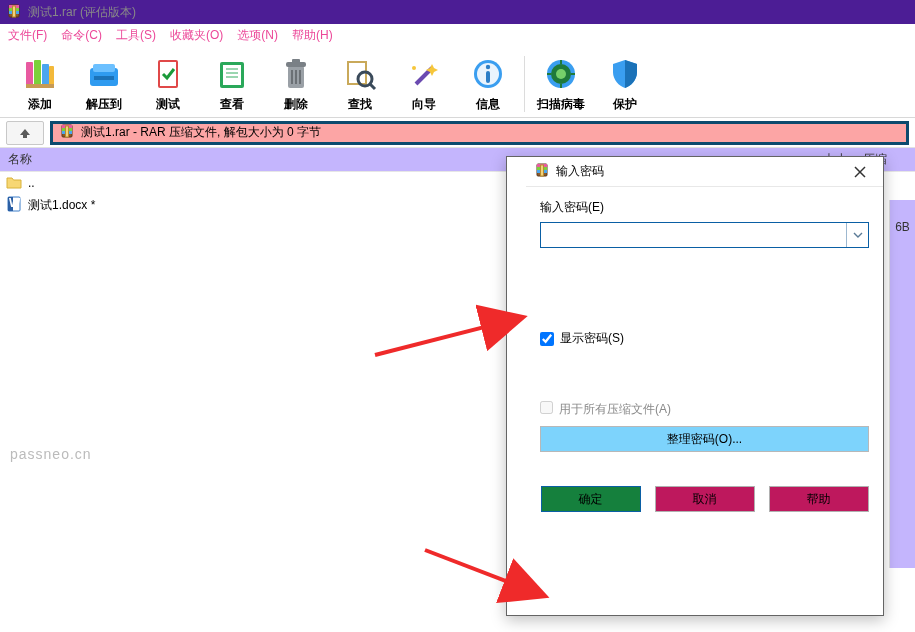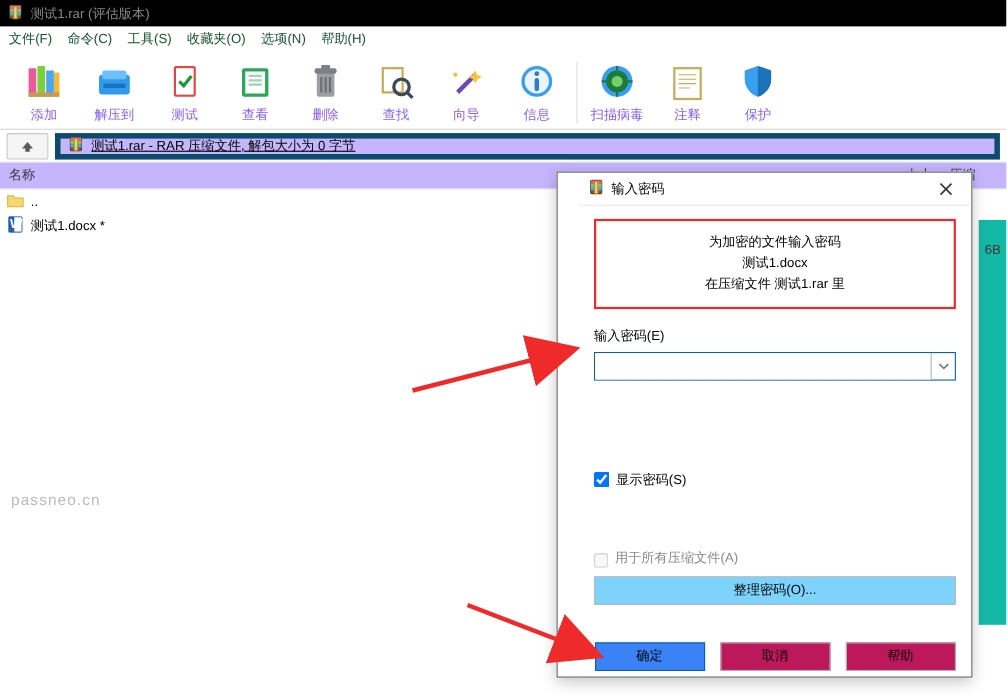--- a/index.html
+++ b/index.html
@@ -1,66 +1,66 @@
 <!DOCTYPE html>
 <html><head>
 <meta charset="utf-8">
 <style>
 * { box-sizing: border-box; margin: 0; padding: 0; font-family: "Microsoft YaHei", "Segoe UI", sans-serif; font-size: 12px; }
 body { width: 915px; height: 632px; background: #fff; position: relative; overflow: hidden; }
 
-.titlebar { height: 24px; display: flex; align-items: center; padding: 0 6px; gap: 6px; background: #000000; }
+.titlebar { height: 24px; display: flex; align-items: center; padding: 0 6px; gap: 6px; background: #4c1d95; }
 .titlebar .title-text { color: #888; font-size: 12px; }
 
-.menubar { height: 22px; display: flex; align-items: center; padding: 0 8px; gap: 14px; color: #14532d; }
+.menubar { height: 22px; display: flex; align-items: center; padding: 0 8px; gap: 14px; color: #ec4899; }
 .menubar span { cursor: default; }
 
 .toolbar { height: 72px; display: flex; align-items: center; padding: 4px 8px 0 8px; border-bottom: 1px solid #d8d8d8; gap: 0; }
 .tb-btn { width: 64px; height: 66px; display: flex; flex-direction: column; align-items: center; justify-content: flex-start; gap: 2px; padding-top: 2px; border: 1px solid transparent; border-radius: 3px; }
 .tb-icon { width: 40px; height: 40px; display: flex; align-items: center; justify-content: center; }
-.tb-label { font-size: 12px; color: #8b5cf6; }
+.tb-label { font-size: 12px; color: #000000; font-weight: bold; }
 .tb-sep { width: 1px; height: 56px; background: #dcdcdc; margin: 0 4px; }
 
 .addrbar { height: 30px; display: flex; align-items: center; padding: 0 6px; gap: 6px; border-bottom: 1px solid #e2e2e2; }
 .addr-up { width: 38px; height: 24px; border: 1px solid #c8c8c8; background: #f5f5f5; display: flex; align-items: center; justify-content: center; border-radius: 2px; }
-.addr-field { flex: 1; height: 24px; border: 5px solid #0c4a6e; display: flex; align-items: center; padding: 0 6px; gap: 6px; background: #c4b5fd; text-decoration: underline; }
+.addr-field { flex: 1; height: 24px; border: 3px solid #0c4a6e; display: flex; align-items: center; padding: 0 6px; gap: 6px; background: #fca5a5; }
 
 .listheader { height: 24px; display: flex; align-items: center; border-bottom: 1px solid #e6e6e6; background: #c4b5fd; color: #333; }
 .col-name { flex: 1; padding-left: 8px; }
 .col-size { width: 70px; text-align: right; padding-right: 8px; }
 .col-comp { width: 60px; padding-left: 8px; }
 
 .listbody { position: relative; height: 440px; }
 .row { height: 22px; display: flex; align-items: center; padding-left: 6px; gap: 6px; }
 .row .name { flex: 1; }
 .row .size { width: 70px; text-align: right; padding-right: 8px; }
 .row .comp { width: 60px; }
 
 .watermark { position: absolute; left: 10px; top: 446px; color: #bbb; font-size: 14px; letter-spacing: 1px; }
 
-.right-strip { position: absolute; right: 0; top: 200px; width: 26px; height: 368px; background: #14b8a6; border-left: 1px solid #ddd; display:flex; align-items:flex-start; justify-content:center; padding-top:20px; color:#333; }
+.right-strip { position: absolute; right: 0; top: 200px; width: 26px; height: 368px; background: #c4b5fd; border-left: 1px solid #ddd; display:flex; align-items:flex-start; justify-content:center; padding-top:20px; color:#333; }
 
 
 .dialog { position: absolute; left: 506px; top: 156px; width: 378px; height: 460px; background: #fff; border: 1px solid #646464; box-shadow: 0 4px 14px rgba(0,0,0,0.25); padding-left: 19px; }
 .dlg-title { height: 30px; display: flex; align-items: center; padding: 0 8px; gap: 6px; border-bottom: 1px solid #e8e8e8; }
 .dlg-title .t { flex: 1; font-size: 12px; }
 .dlg-close { width: 30px; height: 24px; display: flex; align-items: center; justify-content: center; font-size: 14px; }
 .dlg-body { padding: 12px 14px 10px 14px; }
 .redbox { border: 2px solid #ef2a2a; padding: 10px 6px; text-align: center; line-height: 1.6; margin-bottom: 16px; }
 .grp-label { margin-bottom: 6px; }
 .pw-combo { display: flex; height: 26px; border: 1px solid #0a5fa4; }
 .pw-input { flex: 1; border: none; outline: none; padding: 0 6px; }
 .pw-drop { width: 22px; border-left: 1px solid #9db8d0; display: flex; align-items: center; justify-content: center; color: #5a7a96; }
 .chk { display: flex; align-items: center; gap: 6px; margin-top: 82px; }
 .chk input { width: 14px; height: 14px; }
-.chk2 { display: flex; align-items: flex-end; gap: 6px; margin-top: 54px; color: #8a8a8a; }
+.chk2 { display: flex; align-items: flex-start; gap: 6px; margin-top: 54px; color: #8a8a8a; }
 .org-btn { width: 100%; height: 26px; margin-top: 8px; border: 1px solid #b8b8b8; background: #7dd3fc; }
 .dlg-btns { display: flex; gap: 14px; justify-content: center; margin-top: 34px; }
 .dlg-btns button { width: 100px; height: 26px; border: 1px solid #b0b0b0; background: #be185d; }
-.dlg-btns button.primary { border: 1px solid #0a5fa4; background: #3b82f6; }
+.dlg-btns button.primary { border: 1px solid #0a5fa4; background: #15803d; }
 
 
 .arrow { position: absolute; pointer-events: none; }
 .arrow svg { overflow: visible; }
 
 
 .winrar-mini { width: 16px; height: 16px; }
 
 </style>
 </head>
@@ -190,32 +190,20 @@
             <line x1="6" y1="20" x2="10" y2="20"></line>
             <line x1="30" y1="20" x2="34" y2="20"></line>
           </g>
         </svg>
     </span>
     <span class="tb-label">扫描病毒</span>
   </div>
   <div class="tb-btn">
     <span class="tb-icon">
       <svg width="40" height="40" viewBox="0 0 40 40">
-          <rect x="8" y="8" width="24" height="28" fill="#fff" stroke="#c9a95a" stroke-width="2"></rect>
-          <line x1="12" y1="14" x2="28" y2="14" stroke="#c9a95a"></line>
-          <line x1="12" y1="18" x2="28" y2="18" stroke="#c9a95a"></line>
-          <line x1="12" y1="22" x2="28" y2="22" stroke="#c9a95a"></line>
-          <line x1="12" y1="26" x2="22" y2="26" stroke="#c9a95a"></line>
-        </svg>
-    </span>
-    <span class="tb-label">注释</span>
-  </div>
-  <div class="tb-btn">
-    <span class="tb-icon">
-      <svg width="40" height="40" viewBox="0 0 40 40">
           <path d="M20 6 l12 4 v8 c0 8 -6 14 -12 16 c-6 -2 -12 -8 -12 -16 v-8 z" fill="#3a9ef0"></path>
           <path d="M20 6 l12 4 v8 c0 8 -6 14 -12 16 z" fill="#1b72b8"></path>
         </svg>
     </span>
     <span class="tb-label">保护</span>
   </div>
 </div>
 
 <div class="addrbar">
   <div class="addr-up">
@@ -287,25 +275,20 @@
     </span>
     <span class="t">输入密码</span>
     <div class="dlg-close">
       <svg width="12" height="12" viewBox="0 0 12 12">
           <line x1="1" y1="1" x2="11" y2="11" stroke="#333" stroke-width="1.5"></line>
           <line x1="11" y1="1" x2="1" y2="11" stroke="#333" stroke-width="1.5"></line>
         </svg>
     </div>
   </div>
   <div class="dlg-body">
-    <div class="redbox">
-      <div>为加密的文件输入密码</div>
-      <div>测试1.docx</div>
-      <div>在压缩文件 测试1.rar 里</div>
-    </div>
     <div class="grp-label"><span style="text-decoration: underline; text-decoration-color: transparent;">输入密码(E)</span></div>
     <div class="pw-combo">
       <input class="pw-input" type="text" value="" style="">
       <div class="pw-drop">
         <svg width="10" height="6" viewBox="0 0 10 6">
             <path d="M1 1 L5 5 L9 1" stroke="#5a7a96" fill="none" stroke-width="1.4"></path>
           </svg>
       </div>
     </div>
     <label class="chk">

